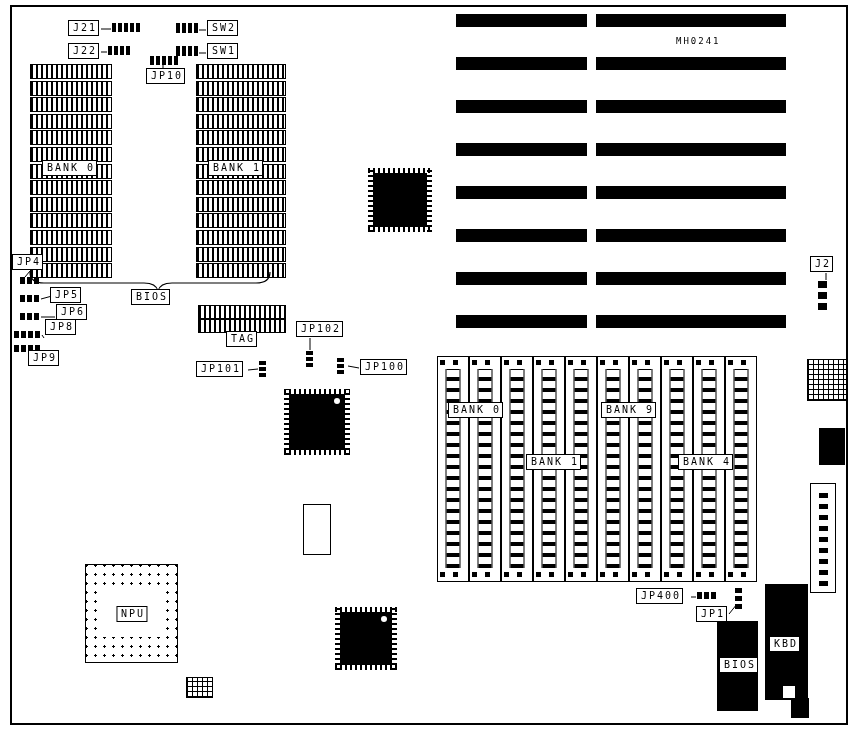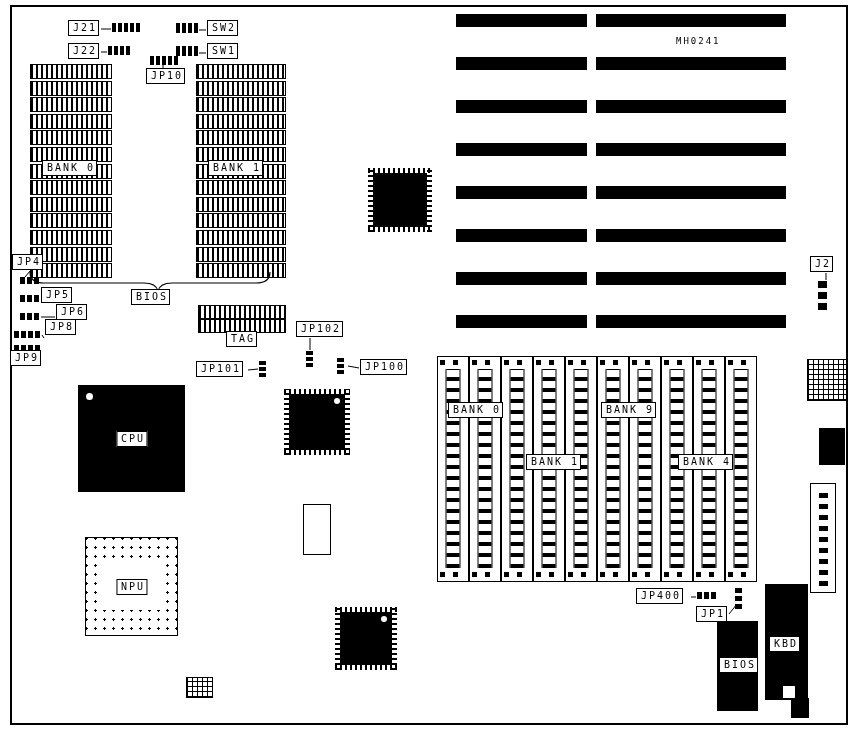--- a/index.html
+++ b/index.html
@@ -78,43 +78,39 @@
 
   <div class="lbl" style="left:42px;top:160px">BANK 0</div>
   <div class="lbl" style="left:208px;top:160px">BANK 1</div>
   <div class="lbl" style="left:131px;top:289px">BIOS</div>
 
   <div class="dip" style="left:198px;top:305px;width:86px;height:12px"></div>
   <div class="dip" style="left:198px;top:319px;width:86px;height:12px"></div>
   <div class="lbl" style="left:226px;top:331px">TAG</div>
 
   <div class="lbl" style="left:12px;top:254px">JP4</div>
-  <div class="lbl" style="left:41px;top:287px">JP5</div>
+  <div class="lbl" style="left:50px;top:287px">JP5</div>
   <div class="lbl" style="left:56px;top:304px">JP6</div>
   <div class="lbl" style="left:45px;top:319px">JP8</div>
-  <div class="lbl" style="left:10px;top:350px">JP9</div>
+  <div class="lbl" style="left:28px;top:350px">JP9</div>
 
   <div class="lbl" style="left:196px;top:361px">JP101</div>
   <div class="lbl" style="left:296px;top:321px">JP102</div>
   <div class="lbl" style="left:360px;top:359px">JP100</div>
 
   <div class="qfp" style="left:368px;top:168px;width:64px;height:64px"></div>
 
-  <div class="cpu" style="left:78px;top:385px;width:107px;height:107px">
-    <div class="dotw" style="left:8px;top:8px;width:7px;height:7px"></div>
-    <div class="lbl ctr">CPU</div>
-  </div>
 
   <div class="qfp" style="left:284px;top:389px;width:66px;height:66px">
     <div class="dotw" style="right:10px;top:9px;width:6px;height:6px"></div>
   </div>
 
   <div class="wht" style="left:303px;top:504px;width:26px;height:49px"></div>
 
-  <div class="npu" style="left:85px;top:537px;width:91px;height:97px">
+  <div class="npu" style="left:85px;top:564px;width:91px;height:97px">
     <div class="npu-center"></div>
     <div class="lbl ctr">NPU</div>
   </div>
 
   <div class="qfp" style="left:335px;top:607px;width:62px;height:63px">
     <div class="dotw" style="right:10px;top:9px;width:6px;height:6px"></div>
   </div>
 
   <div class="hatch" style="left:186px;top:677px;width:25px;height:19px"></div>
 

